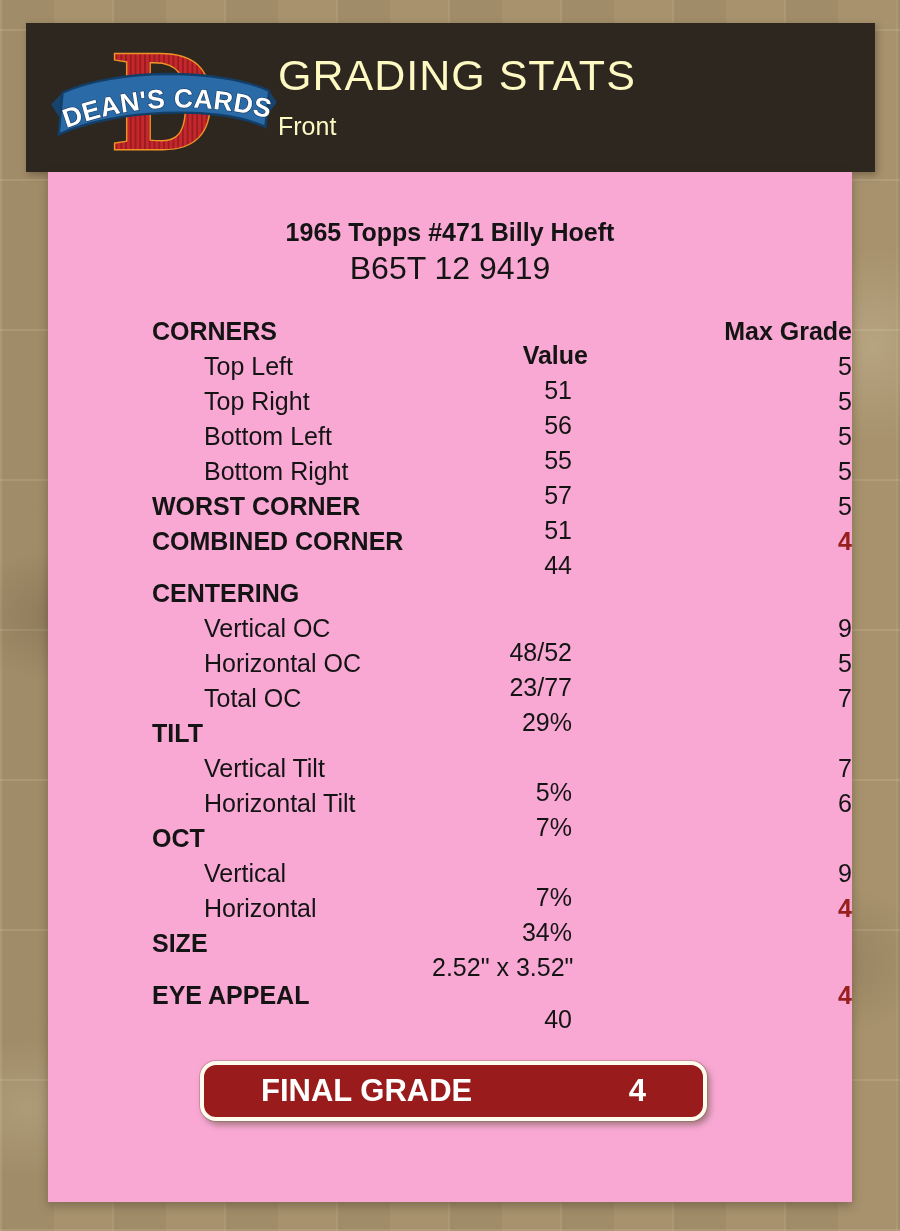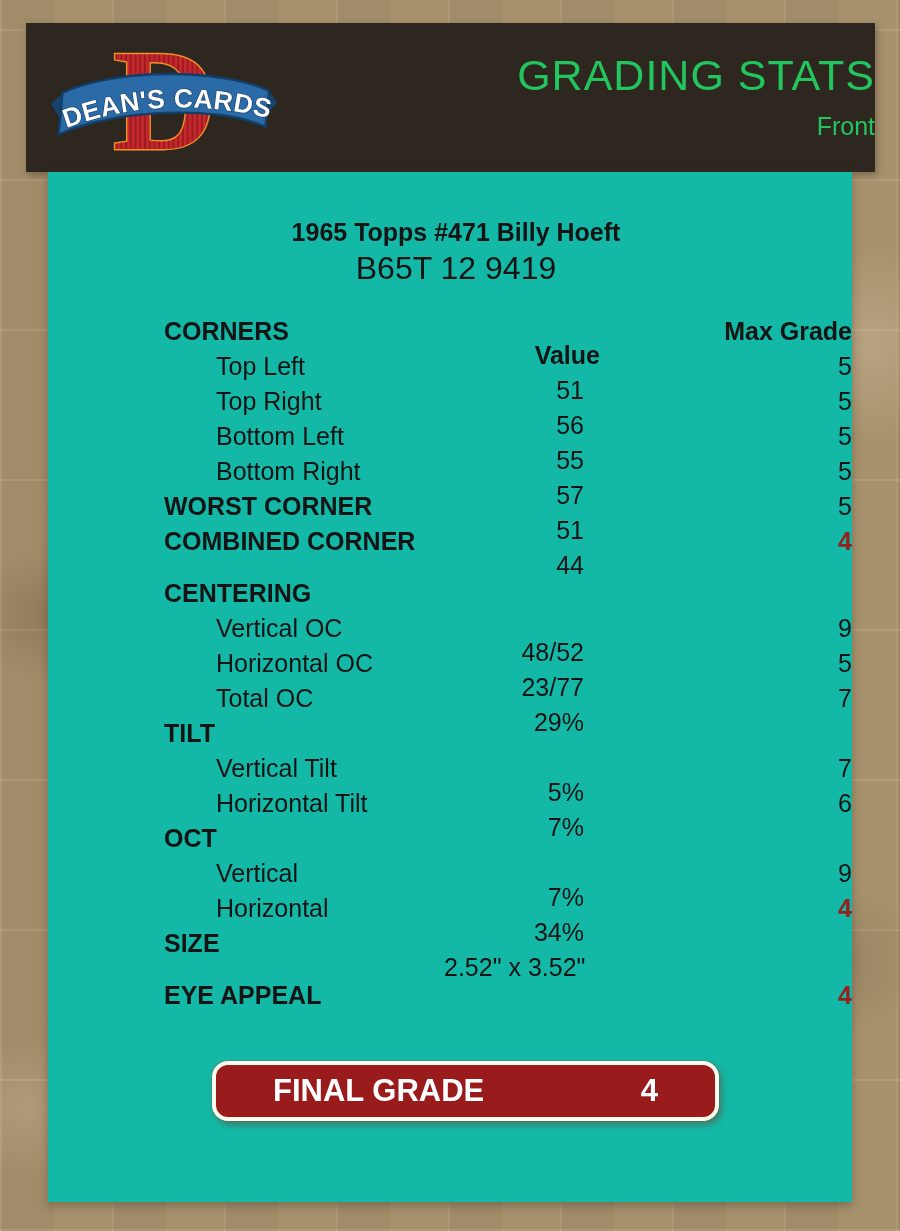--- a/index.html
+++ b/index.html
@@ -15,28 +15,27 @@
       repeating-linear-gradient(90deg, rgba(250,240,215,.12) 0 2px, rgba(0,0,0,0) 2px 112px),
       repeating-linear-gradient(0deg, rgba(250,240,215,.12) 0 2px, rgba(0,0,0,0) 2px 150px),
       repeating-linear-gradient(90deg, rgba(60,45,30,.06) 0 54px, rgba(0,0,0,0) 54px 112px);
   }
   .topbar{
     position:absolute;left:26px;top:23px;width:849px;height:149px;
     background:#2e271f;display:flex;align-items:center;
     box-shadow:2px 3px 7px rgba(70,55,40,.45);
   }
   .logo{flex:0 0 252px;padding-left:22px;box-sizing:border-box;display:flex;align-items:center;}
-  .titles{flex:1;text-align:right;color:#22c55e;}
+  .titles{flex:1;text-align:left;color:#fef9c3;}
   .main-title{font-size:43px;letter-spacing:1px;line-height:48px;}
   .sub-title{font-size:25px;line-height:38px;margin-top:8px;}
   .panel{
     position:absolute;left:48px;top:172px;width:804px;height:1030px;
-    background:#14b8a6;box-sizing:border-box;padding-top:42px;
+    background:#f9a8d4;box-sizing:border-box;padding-top:42px;
     box-shadow:0 4px 9px rgba(70,55,40,.40);
-    padding-left:12px;
   }
   .card-name{text-align:center;font-weight:bold;font-size:25px;line-height:36px;}
   .card-id{text-align:center;font-size:32px;line-height:36px;}
   .gtable{margin-top:28px;font-size:25px;}
   .trow{display:flex;height:35px;line-height:35px;padding-left:104px;}
   .c-label{flex:0 0 280px;box-sizing:border-box;white-space:nowrap;}
   .indent .c-label{padding-left:52px;}
   .section .c-label{font-weight:bold;}
   .c-value{flex:0 0 156px;text-align:right;padding-right:16px;box-sizing:border-box;white-space:nowrap;margin-top:24px;}
   .thead .c-value{padding-right:0;font-weight:bold;}
@@ -174,20 +173,21 @@
           <div class="c-max red">4</div>
         </div>
         <div class="trow section">
           <div class="c-label">SIZE</div>
           <div class="c-value">2.52" x 3.52"</div>
           <div class="c-max"></div>
         </div>
         <div class="spacer"></div>
         <div class="trow section">
           <div class="c-label">EYE APPEAL</div>
+          <div class="c-value">40</div>
           <div class="c-max red">4</div>
         </div>
       </div>
 
     <div class="final">
       <span>FINAL GRADE</span>
       <span>4</span>
     </div>
   </main>
 

